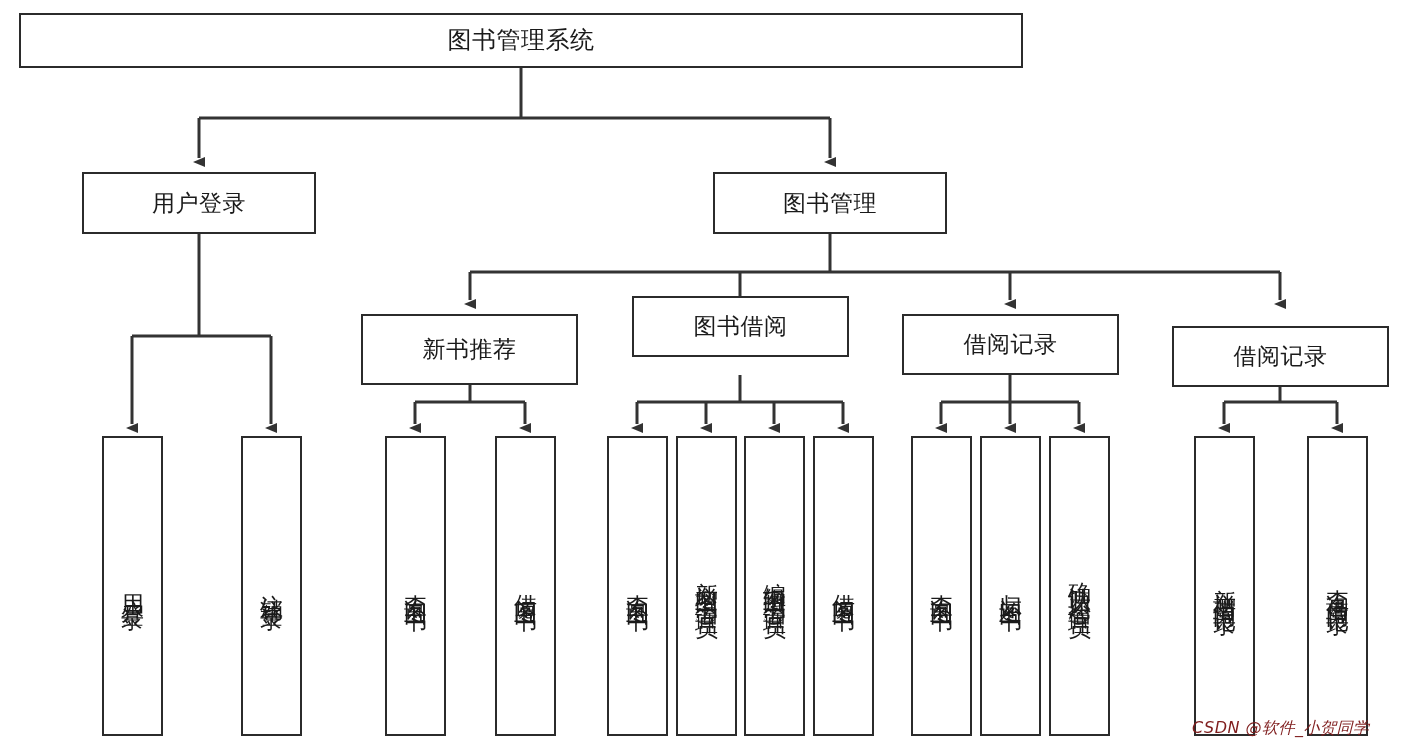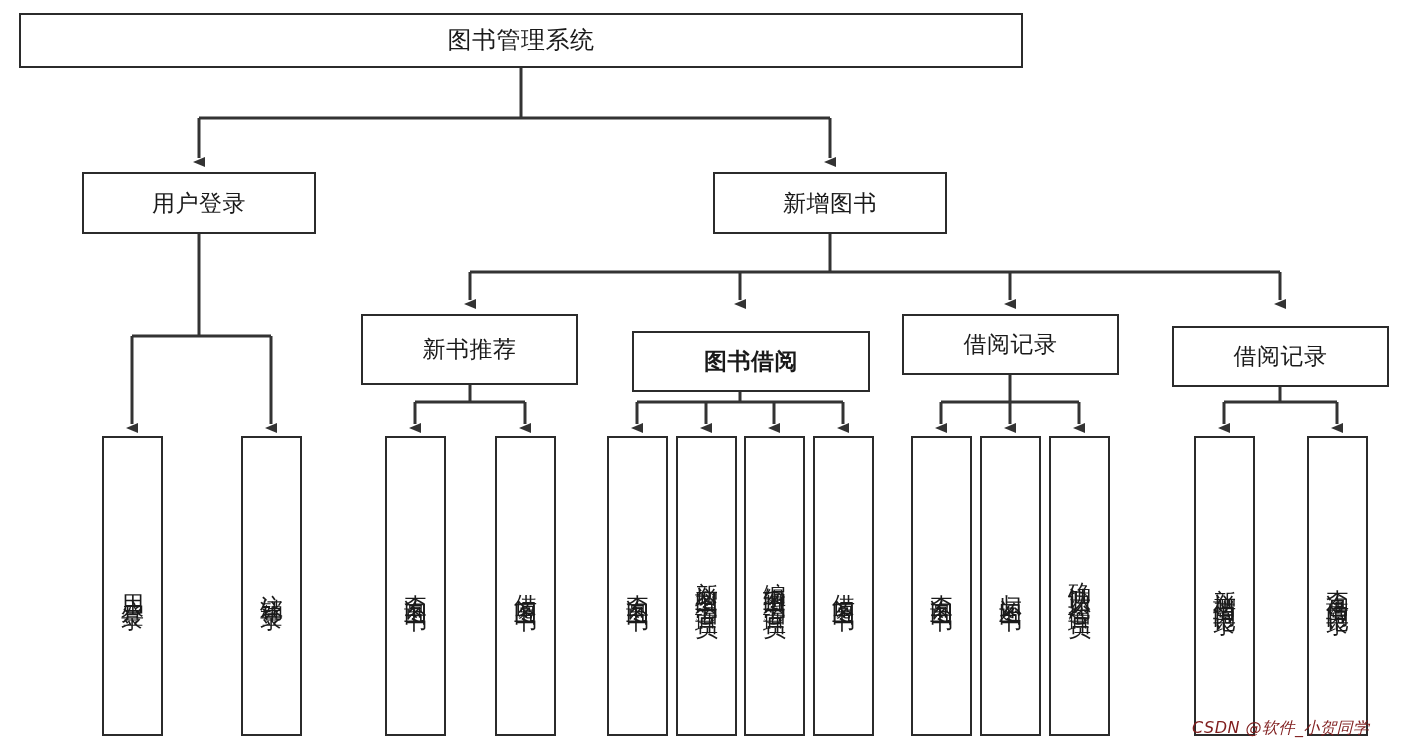--- a/index.html
+++ b/index.html
@@ -123,27 +123,27 @@
   </svg>
 
   <div class="node root horizontal" style="left:19px; top:13px; width:1004px; height:55px;">
     <span class="node-label">图书管理系统</span>
   </div>
 
   <div class="node horizontal" style="left:82px; top:172px; width:234px; height:62px;">
     <span class="node-label">用户登录</span>
   </div>
   <div class="node horizontal" style="left:713px; top:172px; width:234px; height:62px;">
-    <span class="node-label">新增图书</span>
+    <span class="node-label">图书管理</span>
   </div>
 
   <div class="node horizontal" style="left:361px; top:314px; width:217px; height:71px;">
     <span class="node-label">新书推荐</span>
   </div>
-  <div class="node horizontal" style="left:632px; top:331px; width:238px; height:61px;font-weight:bold;">
+  <div class="node horizontal" style="left:632px; top:296px; width:217px; height:61px;">
     <span class="node-label">图书借阅</span>
   </div>
   <div class="node horizontal" style="left:902px; top:314px; width:217px; height:61px;">
     <span class="node-label">借阅记录</span>
   </div>
   <div class="node horizontal" style="left:1172px; top:326px; width:217px; height:61px;">
     <span class="node-label">借阅记录</span>
   </div>
 
   <div class="node vertical" style="left:102px; top:436px; width:61px; height:300px;">

